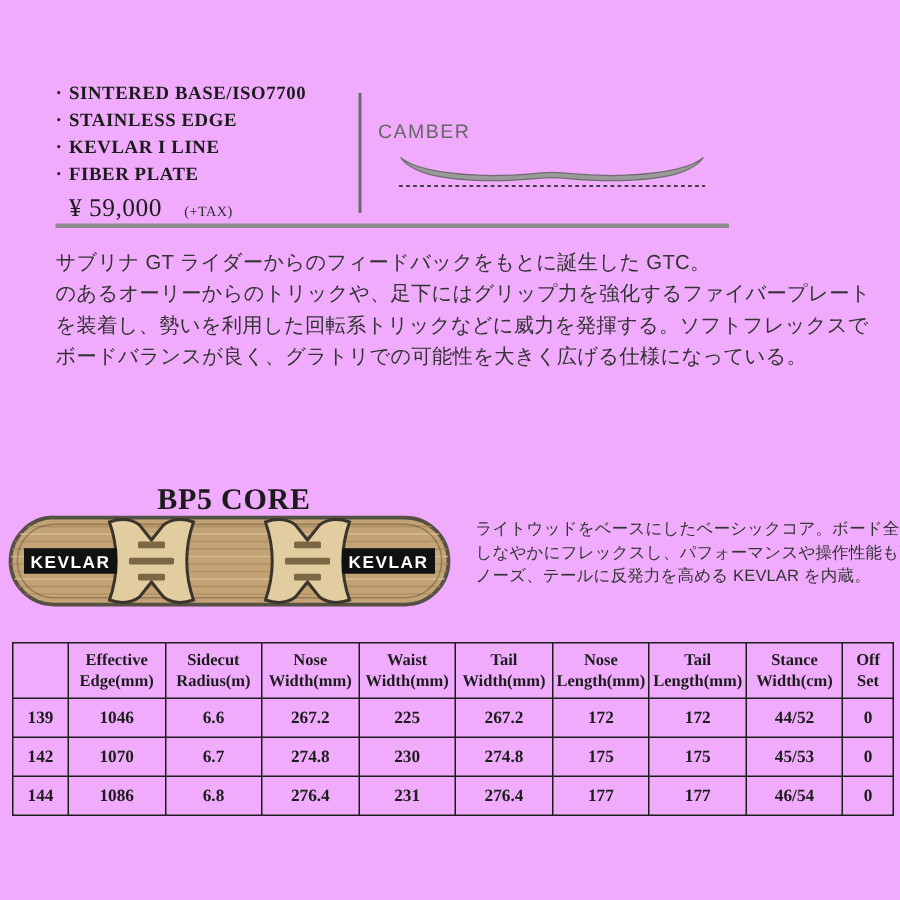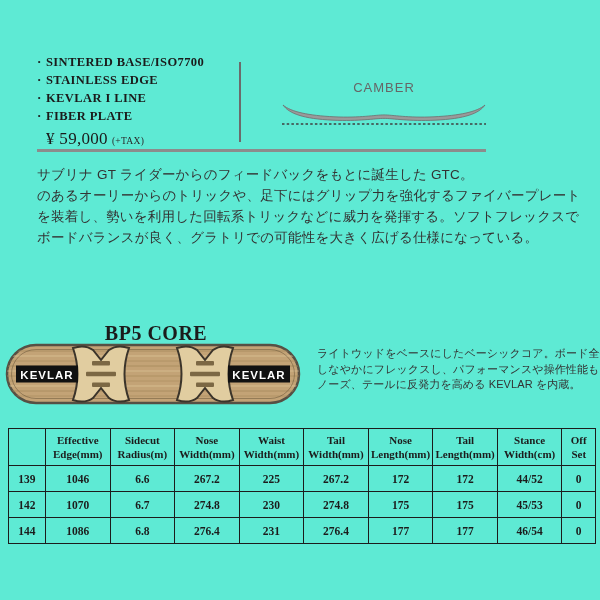--- a/index.html
+++ b/index.html
@@ -1,21 +1,21 @@
 <!DOCTYPE html>
 <html><head>
 <meta charset="utf-8">
 <style>
   * { margin: 0; padding: 0; box-sizing: border-box; }
   html, body { background: #ffffff; }
   .page {
     position: relative;
     width: 600px;
     height: 600px;
-    background: #5eead4;
+    background: #f0abfc;
     overflow: hidden;
     font-family: "Liberation Serif", serif;
     color: #1a1a1a;
   }
   
   .features {
     position: absolute;
     left: 37px;
     top: 53px;
   }
@@ -43,36 +43,36 @@
     font-family: "Liberation Serif", serif;
     font-size: 17px;
     letter-spacing: 0.3px;
     color: #1b1b1b;
   }
   .tax {
     font-family: "Liberation Serif", serif;
     font-size: 9.5px;
     letter-spacing: 0.3px;
     color: #2a2a2a;
+    margin-left: 11px;
   }
   
   .v-divider {
     position: absolute;
     left: 239px;
     top: 62px;
     width: 2px;
     height: 80px;
     background: #6b6b6b;
   }
   .camber-block {
     position: absolute;
-    left: 268px;
+    left: 252px;
     top: 80px;
     width: 232px;
-    text-align: center;
   }
   .camber-label {
     font-family: "Liberation Sans", sans-serif;
     font-size: 13px;
     letter-spacing: 1px;
     color: #666666;
   }
   .camber-svg { display: block; margin: 3px auto 0 auto; }
   .h-divider {
     position: absolute;

